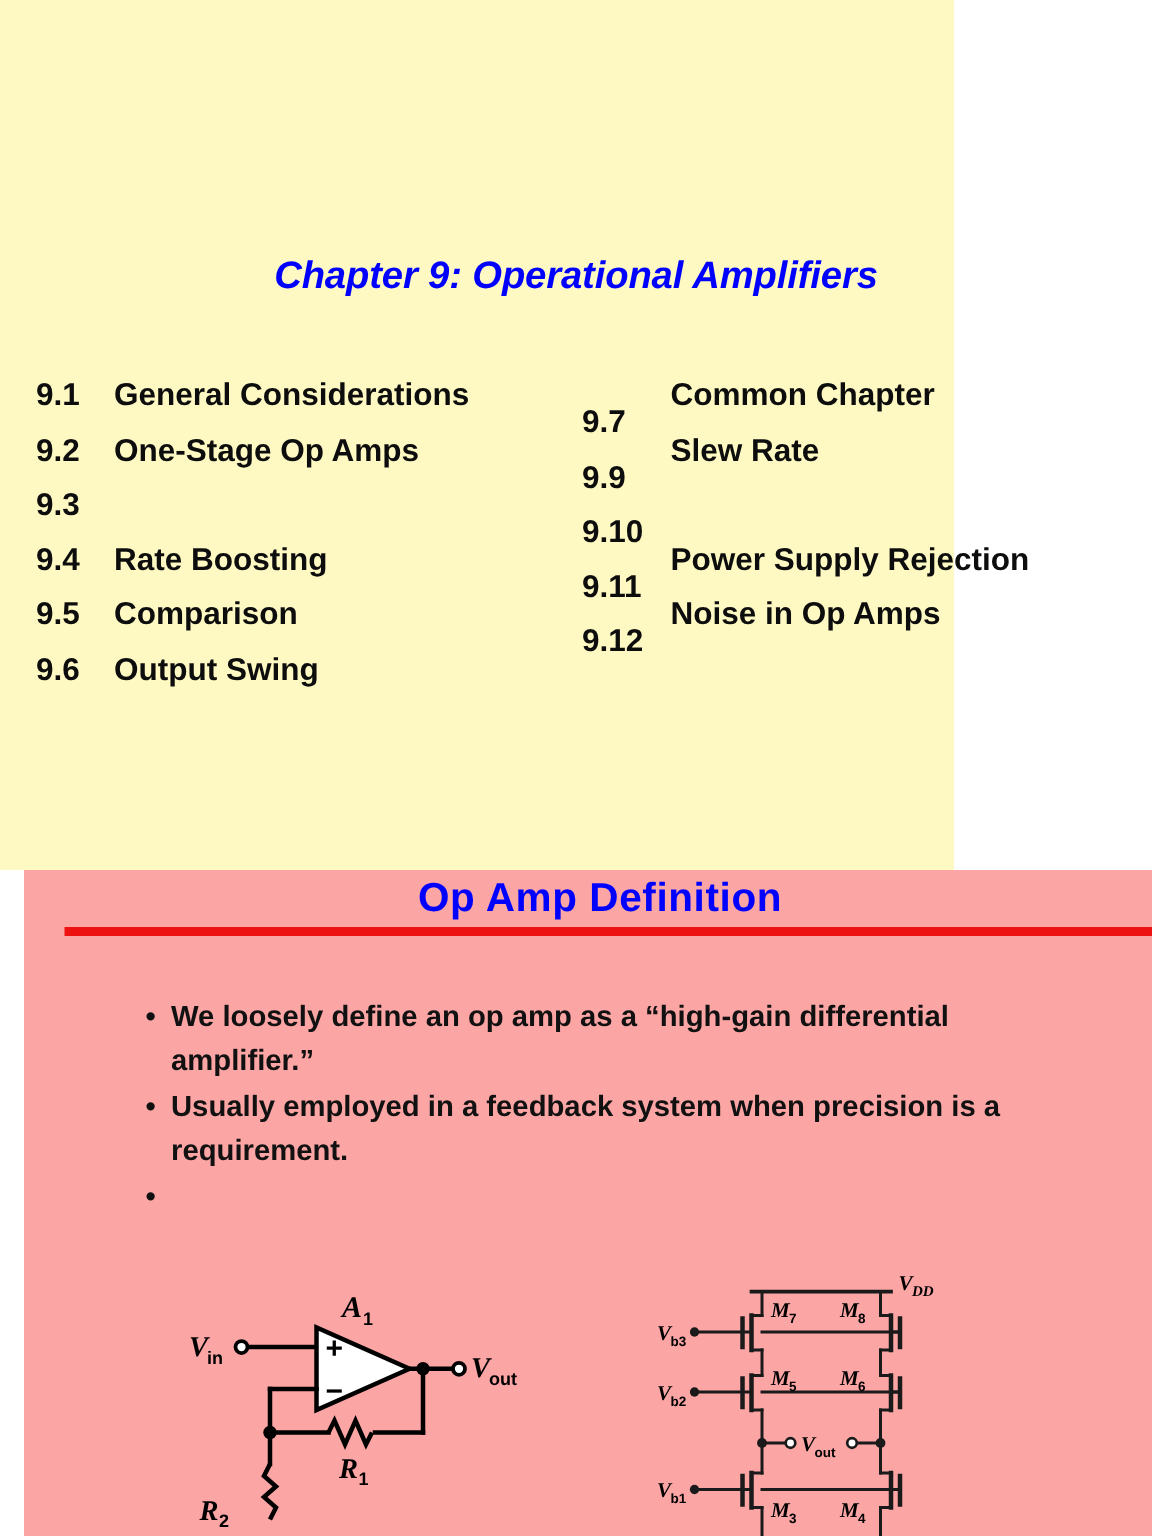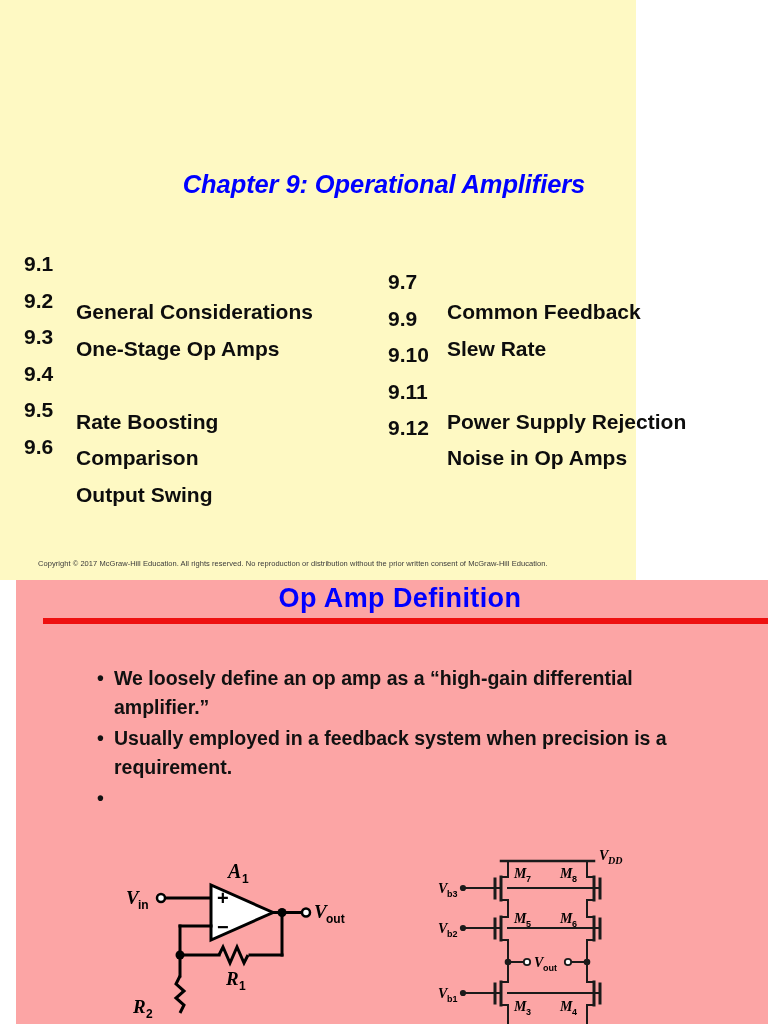--- a/index.html
+++ b/index.html
@@ -55,21 +55,21 @@
     font-weight: bold;
     color: #0d0d0d;
     white-space: nowrap;
   }
   .toc-num {
     display: inline-block;
     flex: 0 0 auto;
   }
   .toc-col.left  .toc-num { width: 52px; }
   .toc-col.right .toc-num { width: 59px; margin-top: 18px; }
-  .toc-label { flex: 0 1 auto; margin-top: 48px; }
+  .toc-label { flex: 0 1 auto; }
 
   .copyright {
     position: absolute;
     left: 38px;
     top: 559px;
     font-size: 7.5px;
     font-weight: normal;
     color: #3a3a3a;
     letter-spacing: 0.05px;
     white-space: nowrap;
@@ -172,42 +172,41 @@
       </div>
       <div class="toc-row">
         <span class="toc-num">9.6</span>
         <span class="toc-label">Output Swing</span>
       </div>
     </div>
 
     <div class="toc-col right">
       <div class="toc-row">
         <span class="toc-num">9.7</span>
-        <span class="toc-label">Common Feedback</span>
+        <span class="toc-label">Common Chapter</span>
       </div>
       <div class="toc-row">
         <span class="toc-num">9.9</span>
         <span class="toc-label">Slew Rate</span>
       </div>
       <div class="toc-row">
         <span class="toc-num">9.10</span>
       </div>
       <div class="toc-row">
         <span class="toc-num">9.11</span>
         <span class="toc-label">Power Supply Rejection</span>
       </div>
       <div class="toc-row">
         <span class="toc-num">9.12</span>
         <span class="toc-label">Noise in Op Amps</span>
       </div>
     </div>
 
   </div>
 
-  <div class="copyright">Copyright © 2017 McGraw-Hill Education. All rights reserved. No reproduction or distribution without the prior written consent of McGraw-Hill Education.</div>
 </div>
 
 <div id="slide-def">
 
   <div class="def-title">Op Amp Definition</div>
 
   <div class="title-rule"></div>
 
   <div class="bullets">
     <div class="bullet">

